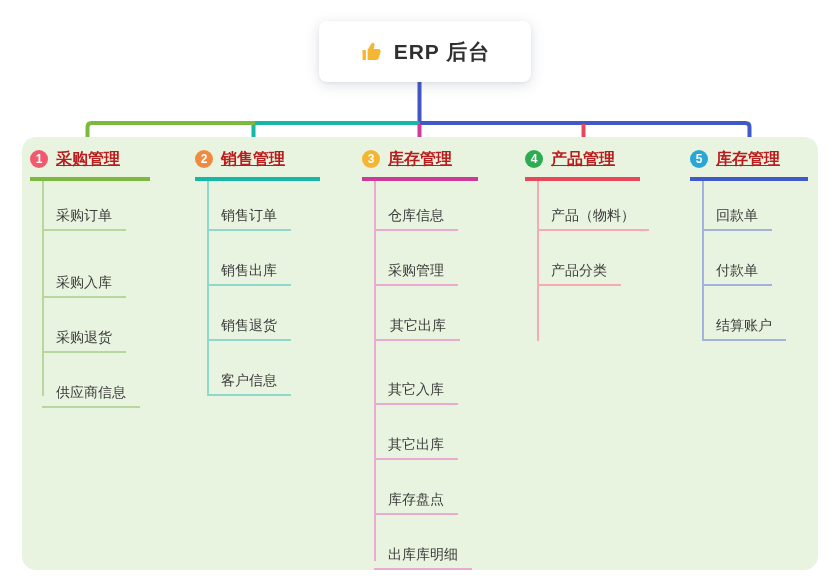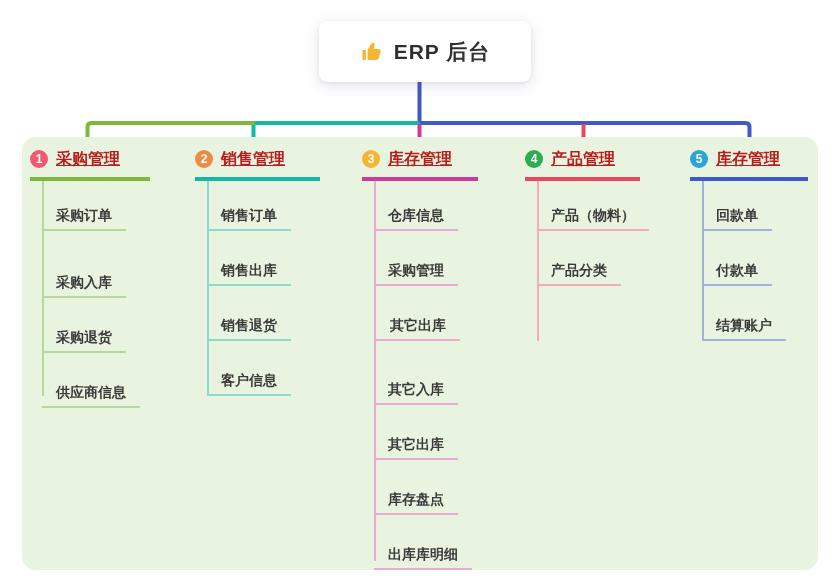--- a/index.html
+++ b/index.html
@@ -16,21 +16,21 @@
   .branch{position:absolute;top:146px;z-index:2;}
   .branch-header{display:flex;align-items:center;gap:8px;height:26px;padding-bottom:5px;
                  border-bottom:4px solid #999;}
   .badge{width:18px;height:18px;border-radius:50%;color:#fff;font-size:12px;font-weight:600;
          display:flex;align-items:center;justify-content:center;flex:0 0 18px;}
   .branch-title{font-size:16px;font-weight:600;color:#b91c1c;white-space:nowrap;text-decoration:underline;}
   .vline{position:absolute;left:12px;top:35px;width:2px;background:#ccc;}
   .children{position:absolute;left:12px;top:30px;}
   .child-row{box-sizing:border-box;height:55px;display:flex;align-items:flex-end;
              padding:0 14px 6px 14px;border-bottom:2px solid #ccc;width:max-content;}
-  .child-label{font-size:14px;color:#3a3a3a;white-space:nowrap;line-height:16px;font-weight:bold;}
+  .child-label{font-size:14px;color:#3a3a3a;white-space:nowrap;line-height:16px;}
   
   .b0{left:30px;width:120px}.b1{left:195px;width:125px}.b2{left:362px;width:116px}
   .b3{left:525px;width:115px}.b4{left:690px;width:118px}
   .b0 .branch-header{width:120px}.b1 .branch-header{width:125px}.b2 .branch-header{width:116px}
   .b3 .branch-header{width:115px}.b4 .branch-header{width:118px}
 </style>
 </head>
 <body>
 
 <div class="stage">

